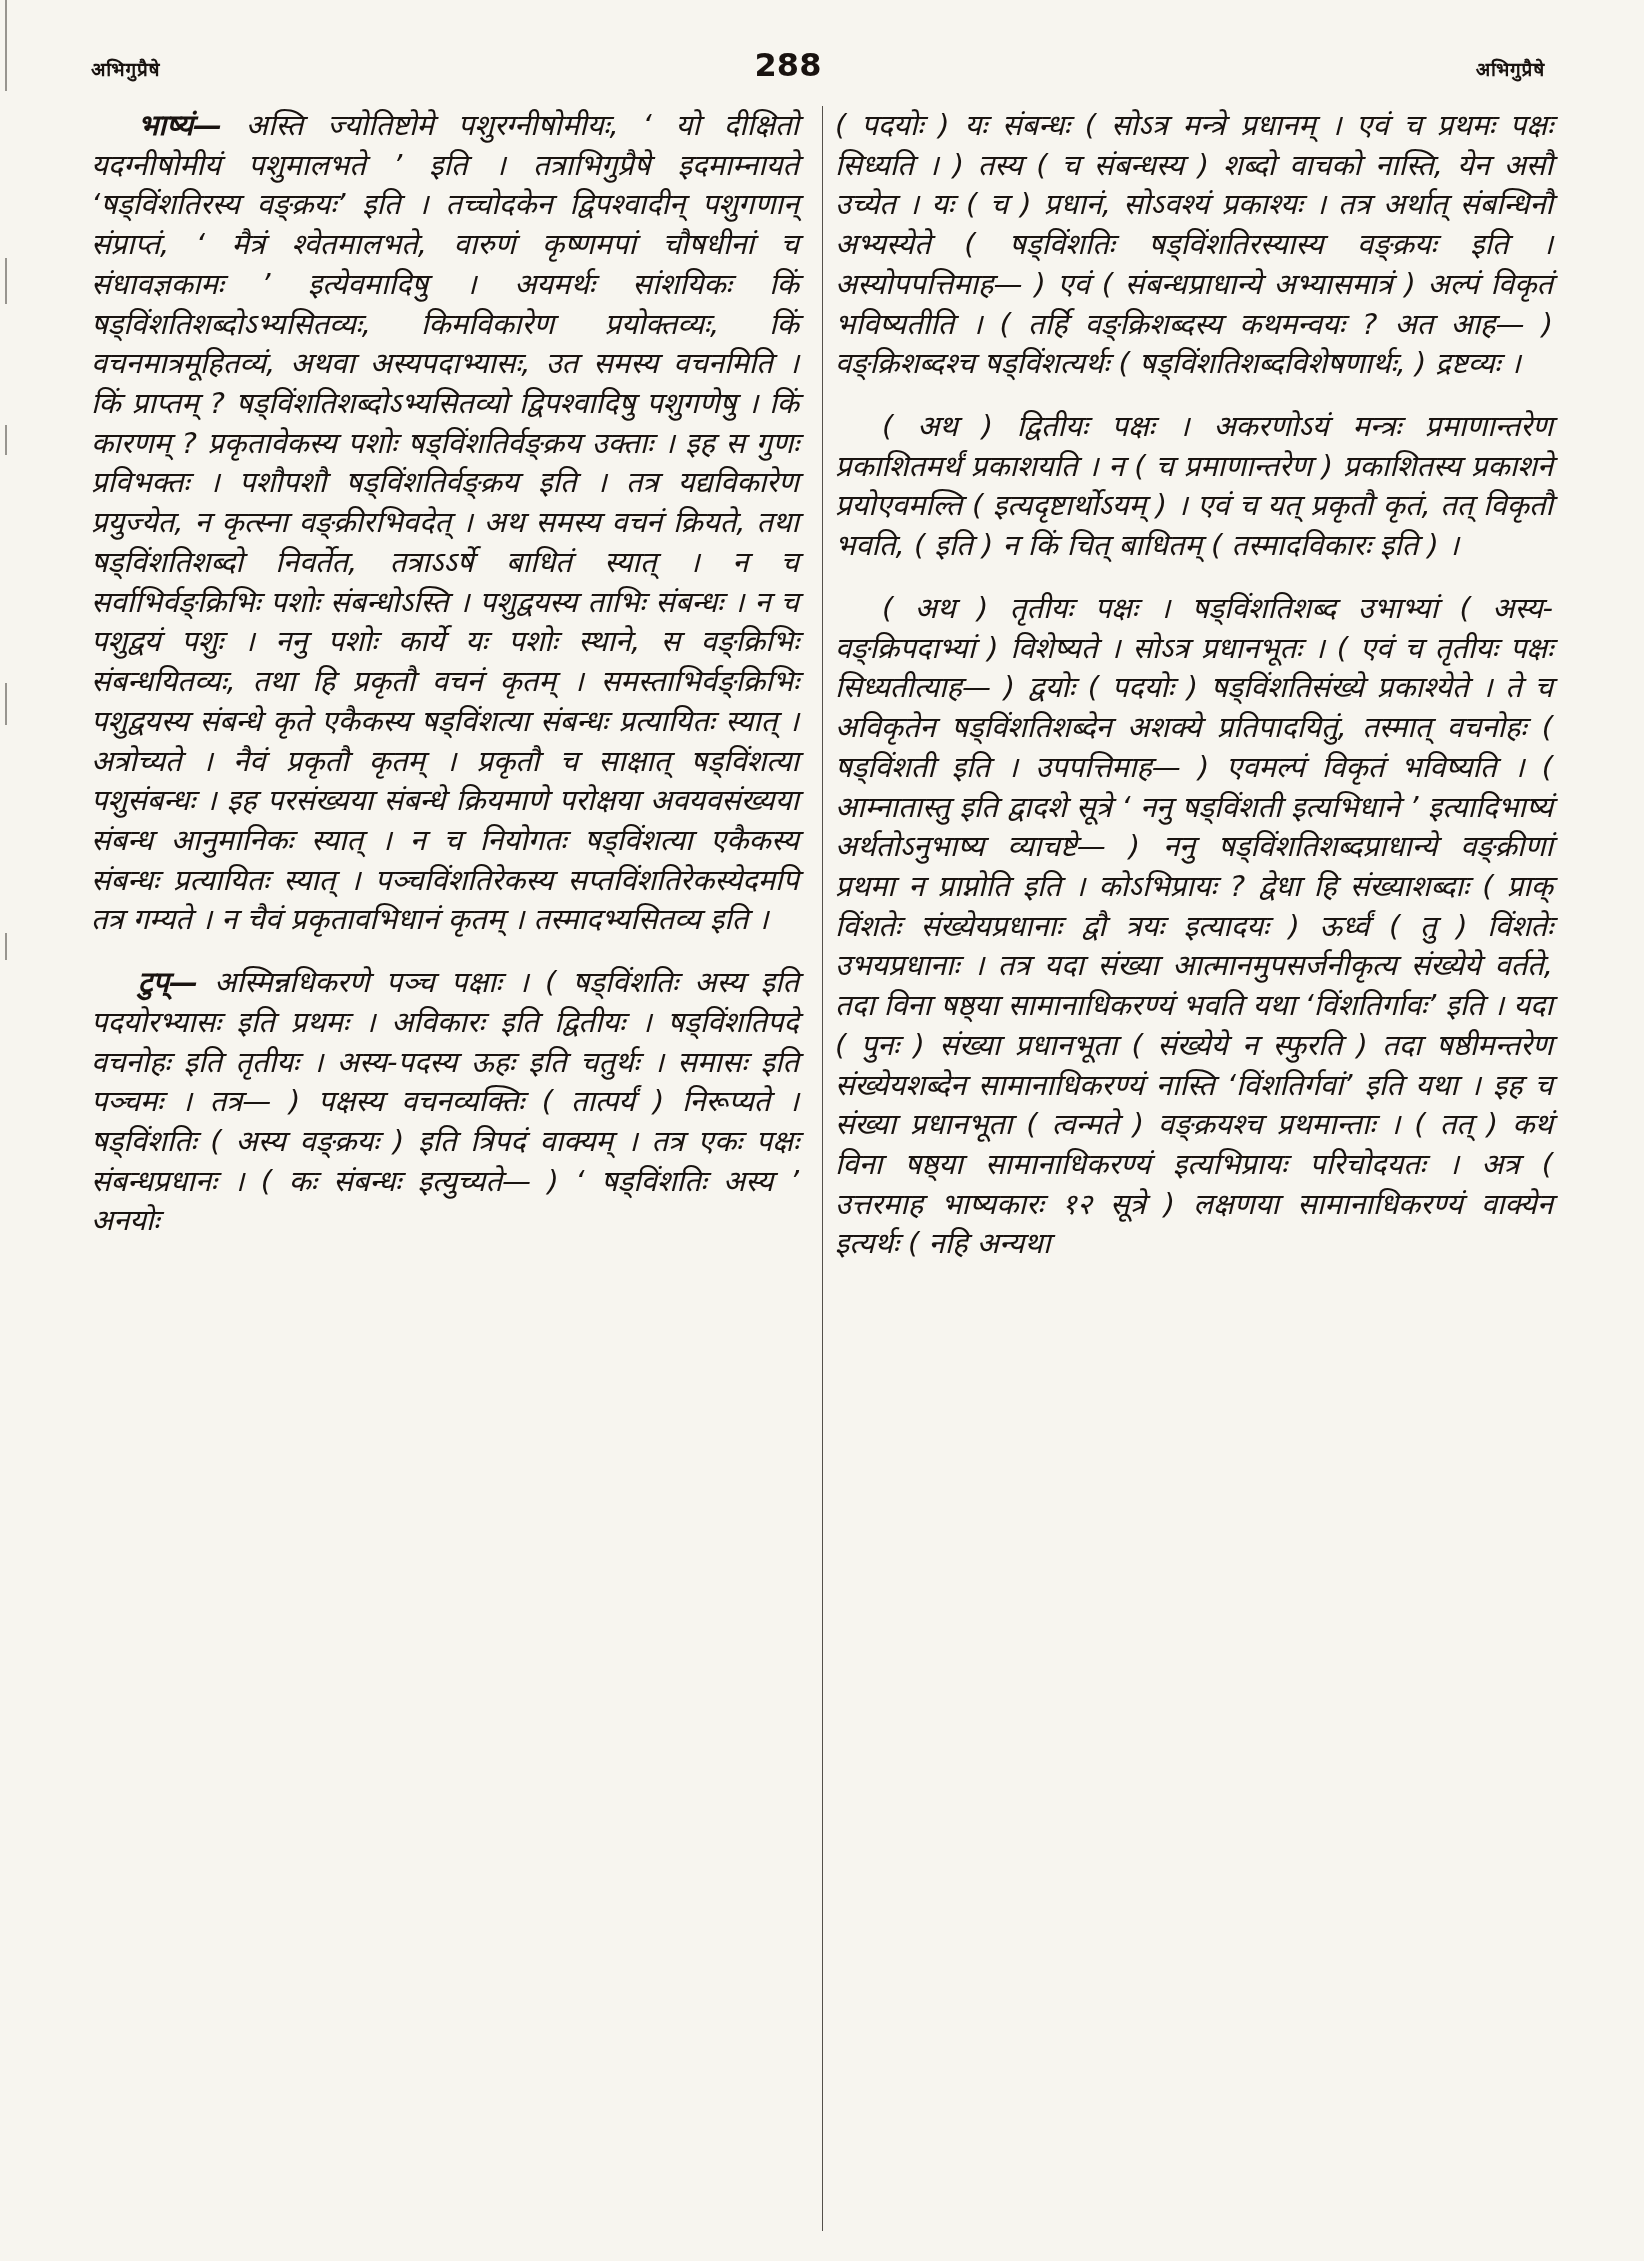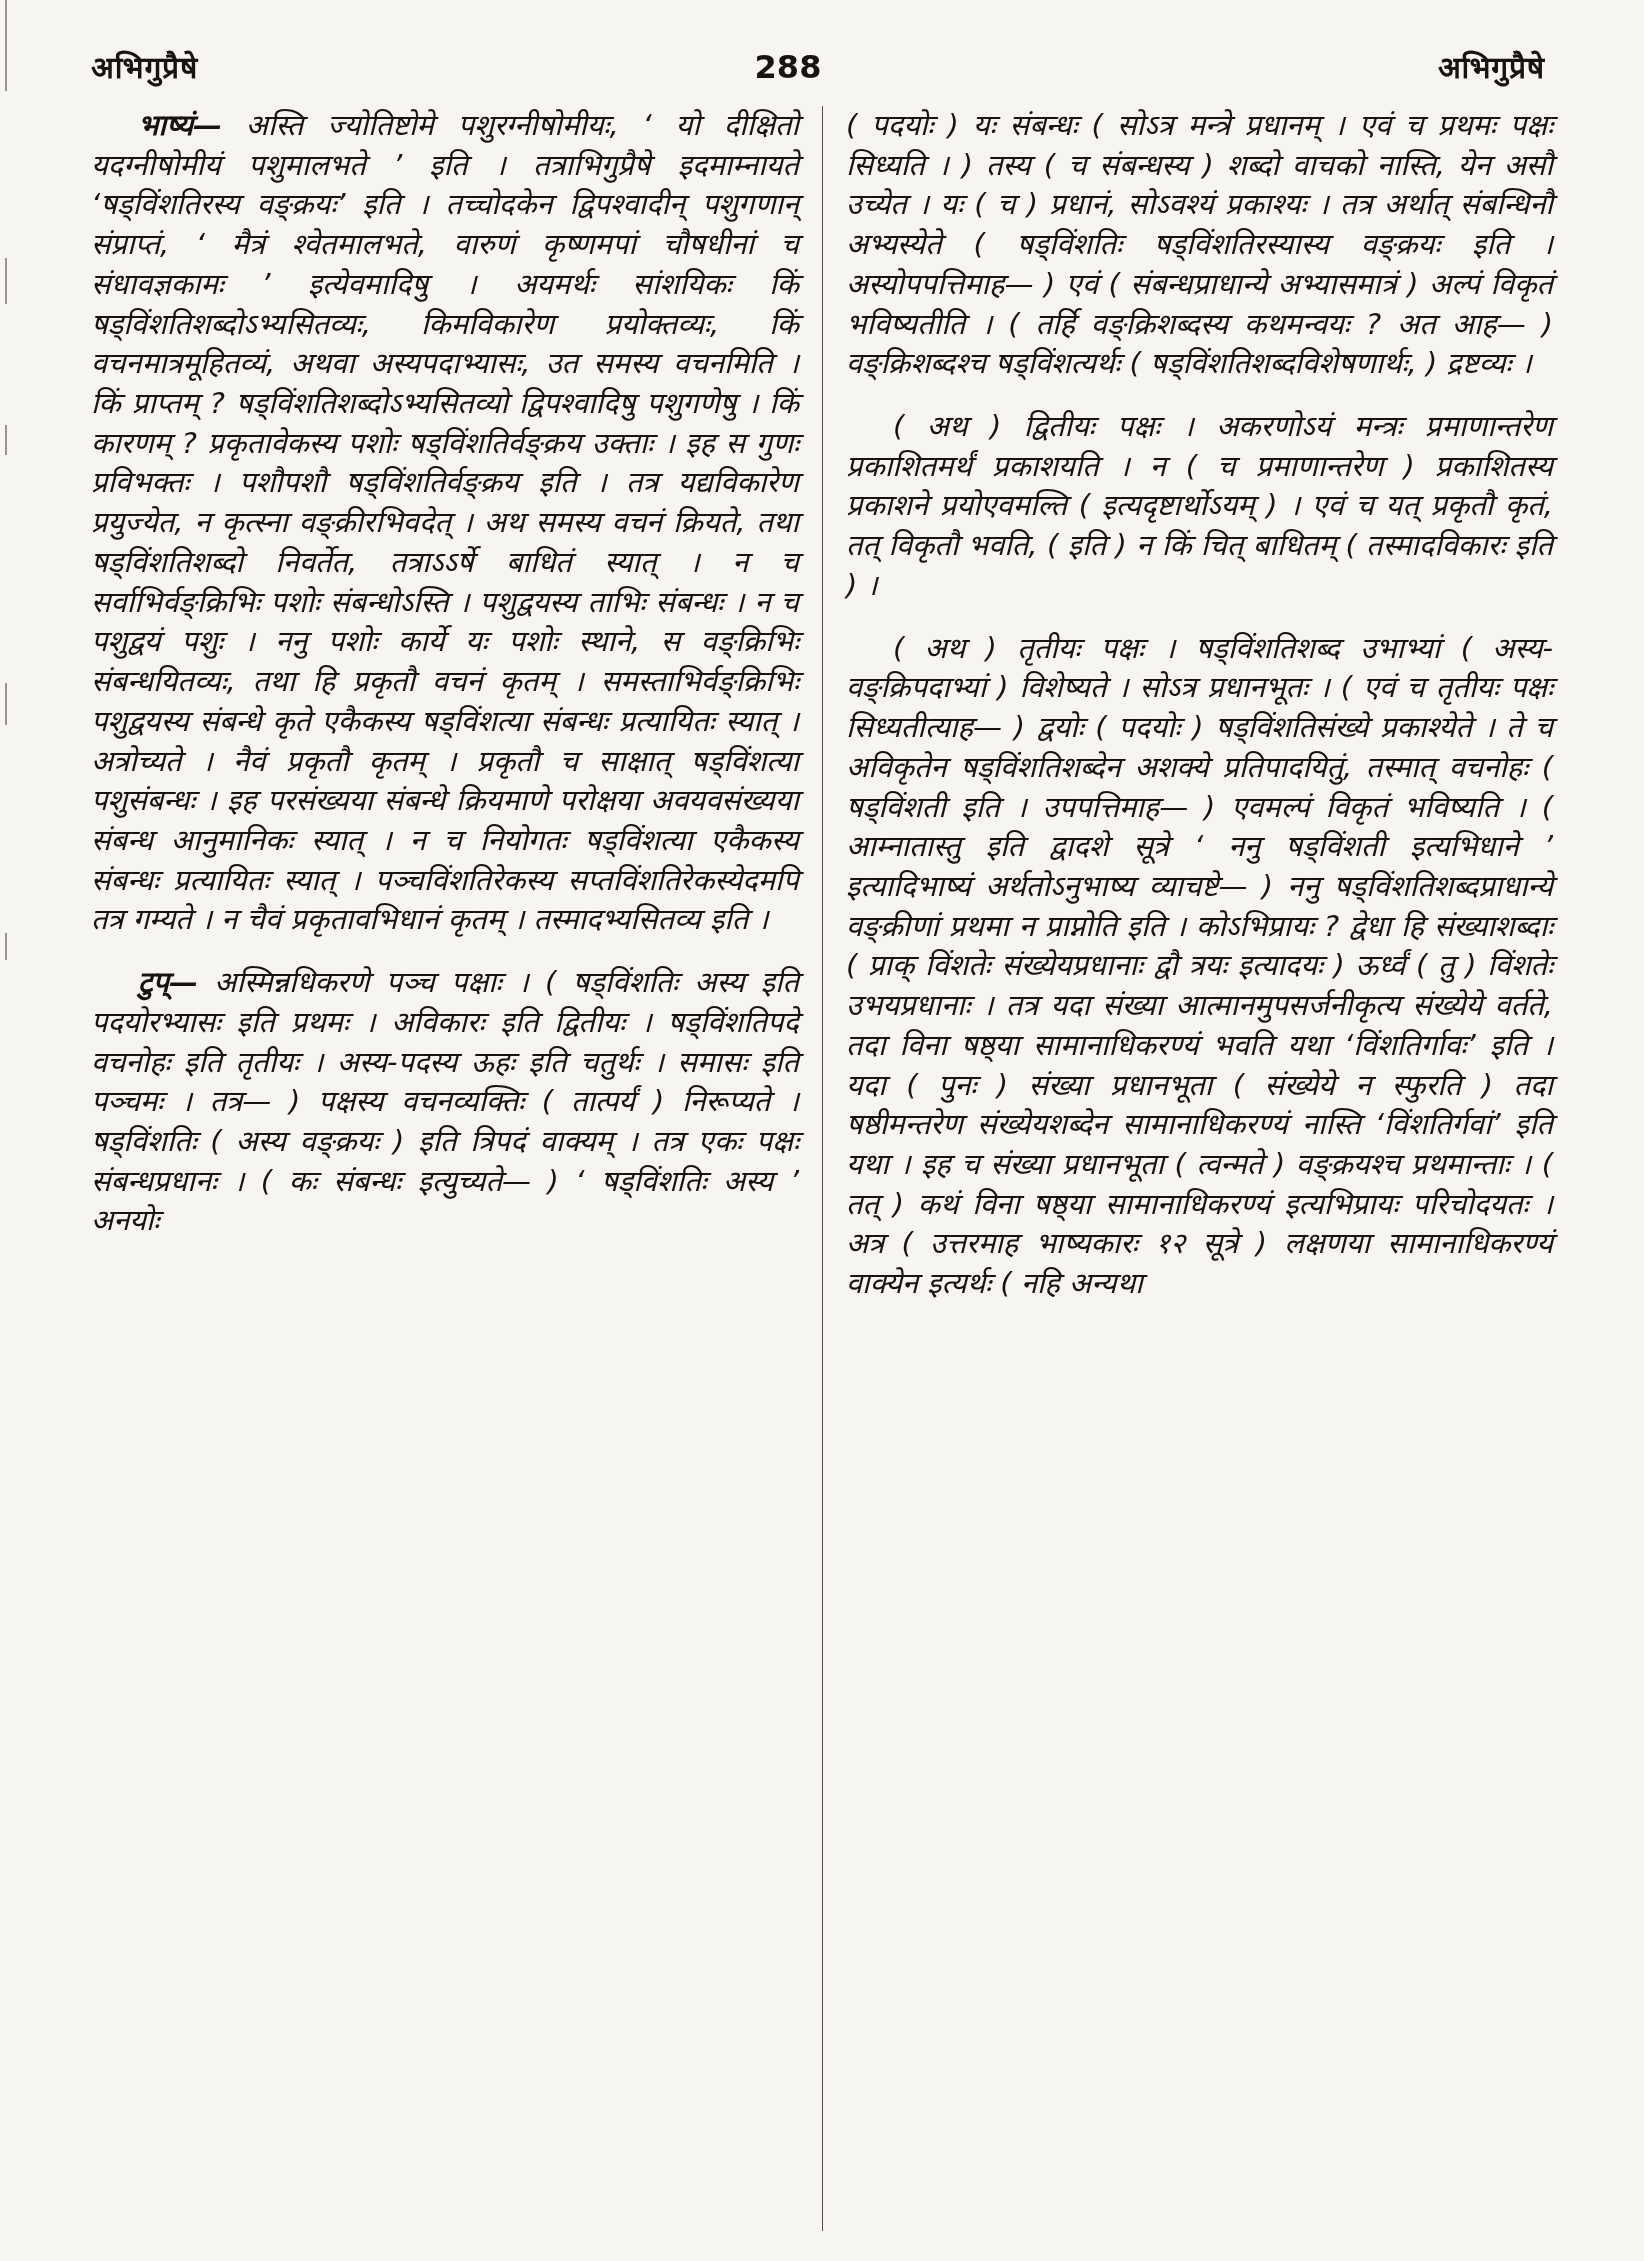--- a/index.html
+++ b/index.html
@@ -35,21 +35,21 @@
   .header-row {
     position: absolute;
     top: 46px;
     left: 91px;
     right: 99px;
     display: flex;
     justify-content: space-between;
     align-items: baseline;
   }
   .header-side {
-    font-size: 30px;
+    font-size: 19px;
     font-weight: bold;
     letter-spacing: 0.8px;
   }
   .header-page-number {
     font-size: 32px;
     font-weight: bold;
     transform: translateX(-30px);
   }
   .columns {
     position: absolute;
@@ -64,21 +64,21 @@
     width: 50%;
     font-size: 29px;
     line-height: 1.37;
     text-align: justify;
     font-style: italic;
   }
   .column.left {
     padding-right: 23px;
   }
   .column.right {
-    padding-left: 23px;
+    padding-left: 12px;
     border-left: 1.5px solid #55504a;
   }
   .para {
     margin: 0 0 10.6px 0;
   }
   .para.indent {
     text-indent: 47px;
   }
   .para-lead {
     font-weight: bold;

